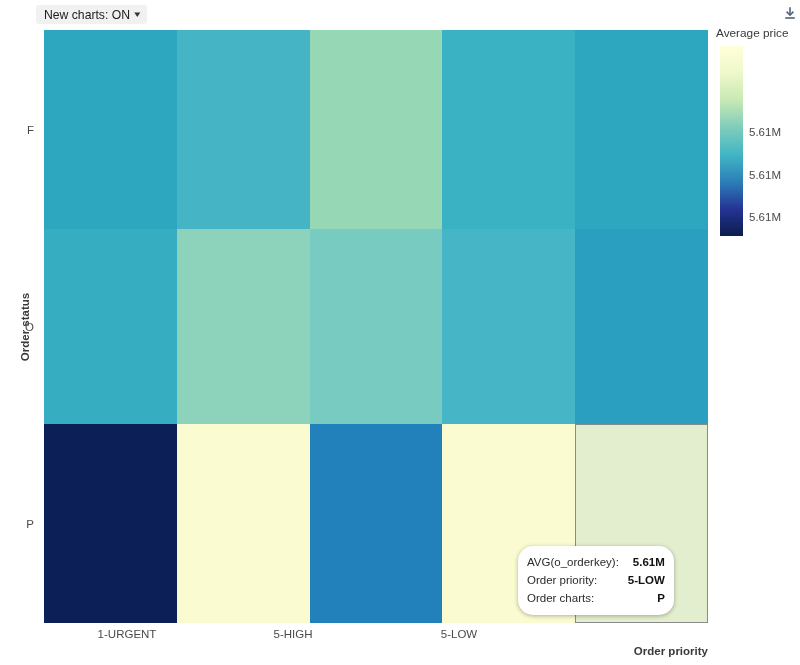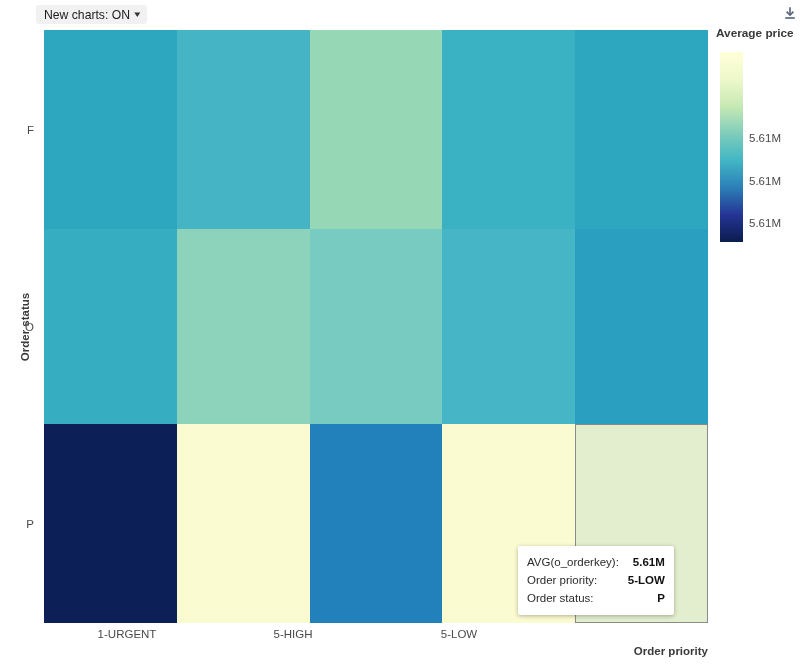--- a/index.html
+++ b/index.html
@@ -155,24 +155,24 @@
 
   
   .legend {
     position: absolute;
     left: 716px;
     top: 26px;
     width: 84px;
   }
   .legend-title {
     font-size: 11.8px;
-    font-weight: bold;
+    font-weight: normal;
     color: #3a3a3a;
     white-space: nowrap;
-    margin-bottom: 12px;
+    margin-bottom: 6px;
   }
   .legend-body {
     position: relative;
     width: 84px;
     height: 190px;
   }
   .legend-bar {
     position: absolute;
     left: 4px;
     top: 0;
@@ -188,21 +188,21 @@
     white-space: nowrap;
   }
 
   
   .tooltip {
     position: absolute;
     left: 518px;
     top: 546px;
     min-width: 148px;
     background: #ffffff;
-    border-radius: 2px;
+    border-radius: 15px;
     box-shadow: 0 1px 4px rgba(0,0,0,0.30);
     padding: 7px 9px 8px 9px;
     z-index: 10;
     text-align: right;
   }
   .tt-row {
     display: flex;
     justify-content: space-between;
     align-items: baseline;
     gap: 14px;
@@ -283,18 +283,18 @@
   <div class="tooltip">
       <div class="tt-row">
         <span class="tt-label">AVG(o_orderkey):</span>
         <span class="tt-value">5.61M</span>
       </div>
       <div class="tt-row">
         <span class="tt-label">Order priority:</span>
         <span class="tt-value">5-LOW</span>
       </div>
       <div class="tt-row">
-        <span class="tt-label">Order status:</span>
+        <span class="tt-label">Order charts:</span>
         <span class="tt-value">P</span>
       </div>
     </div>
 
 </div>
 
 </body></html>

